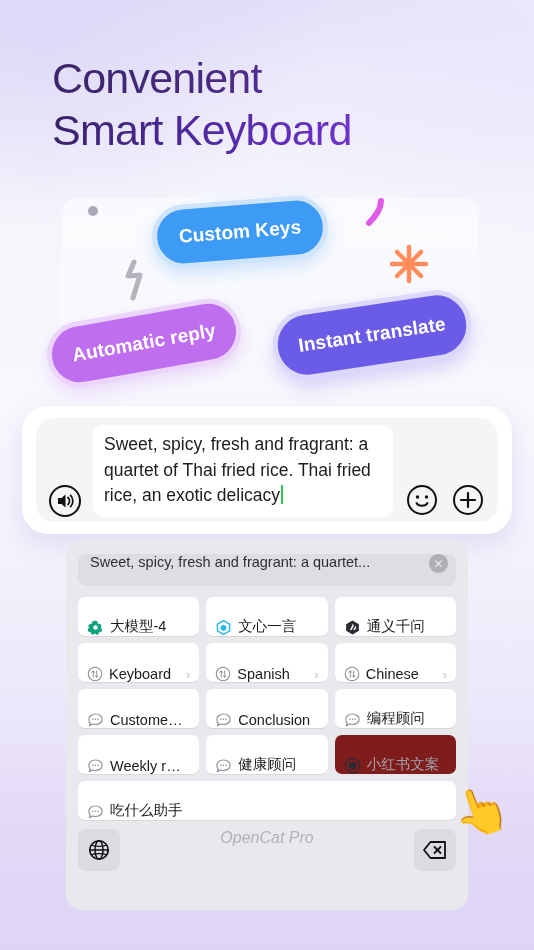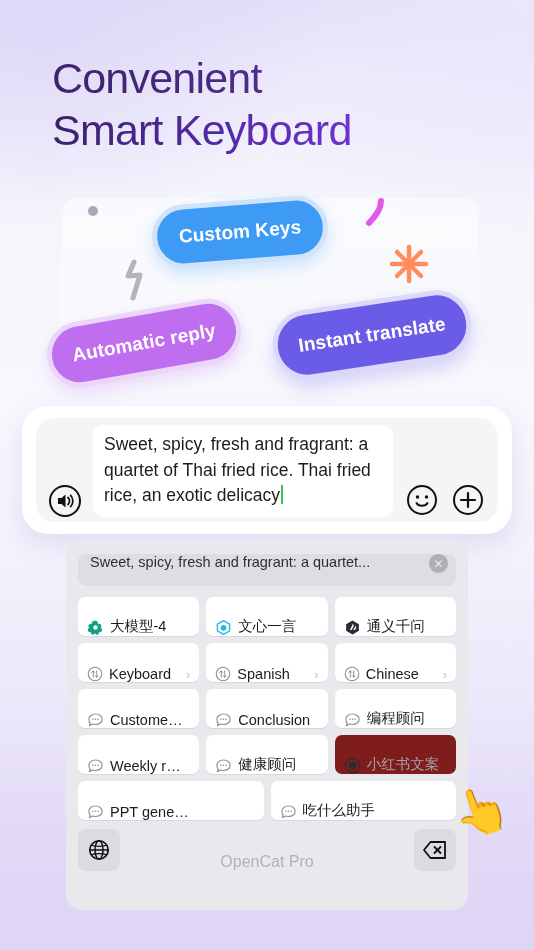--- a/index.html
+++ b/index.html
@@ -243,23 +243,24 @@
   .key-icon { flex-shrink: 0; display: flex; align-items: center; }
   .key-chevron {
     flex-shrink: 0;
     color: #bcbbc3;
     font-size: 13px;
     margin-left: 1px;
   }
 
   .bottom-row {
     display: flex;
-    align-items: flex-end;
+    align-items: flex-start;
     margin-top: 9px;
     height: 42px;
+    font-style: italic;
   }
   .bottom-key {
     width: 42px; height: 42px;
     background: #dcdbe1;
     border-radius: 8px;
     display: flex; align-items: center; justify-content: center;
   }
   .bottom-space {
     flex: 1;
     text-align: center;
@@ -489,31 +490,20 @@
           <span class="key-icon">
             <svg width="17" height="17" viewBox="0 0 22 22">
               <circle cx="11" cy="11" r="9.2" fill="none" stroke="#2b2b33" stroke-width="1.7"></circle>
               <circle cx="11" cy="11" r="5" fill="#2b2b33"></circle>
             </svg>
           </span>
           <span class="key-label">小红书文案</span>
         </div>
       </div>
       <div class="key-row">
-        <div class="key">
-          <span class="key-icon">
-            <svg width="17" height="16" viewBox="0 0 22 20">
-              <path d="M11 2.2 C15.8 2.2 19.6 5.2 19.6 9 C19.6 12.8 15.8 15.8 11 15.8 C9.6 15.8 8.3 15.6 7.2 15.2 L3.2 17.4 L4.1 13.7 C2.8 12.5 2.4 10.8 2.4 9 C2.4 5.2 6.2 2.2 11 2.2 Z" fill="none" stroke="#8e8d96" stroke-width="1.5" stroke-linejoin="round"></path>
-              <circle cx="7.6" cy="9" r="1.05" fill="#8e8d96"></circle>
-              <circle cx="11" cy="9" r="1.05" fill="#8e8d96"></circle>
-              <circle cx="14.4" cy="9" r="1.05" fill="#8e8d96"></circle>
-            </svg>
-          </span>
-          <span class="key-label">PPT gene…</span>
-        </div>
         <div class="key">
           <span class="key-icon">
             <svg width="17" height="16" viewBox="0 0 22 20">
               <path d="M11 2.2 C15.8 2.2 19.6 5.2 19.6 9 C19.6 12.8 15.8 15.8 11 15.8 C9.6 15.8 8.3 15.6 7.2 15.2 L3.2 17.4 L4.1 13.7 C2.8 12.5 2.4 10.8 2.4 9 C2.4 5.2 6.2 2.2 11 2.2 Z" fill="none" stroke="#8e8d96" stroke-width="1.5" stroke-linejoin="round"></path>
               <circle cx="7.6" cy="9" r="1.05" fill="#8e8d96"></circle>
               <circle cx="11" cy="9" r="1.05" fill="#8e8d96"></circle>
               <circle cx="14.4" cy="9" r="1.05" fill="#8e8d96"></circle>
             </svg>
           </span>
           <span class="key-label">吃什么助手</span>

